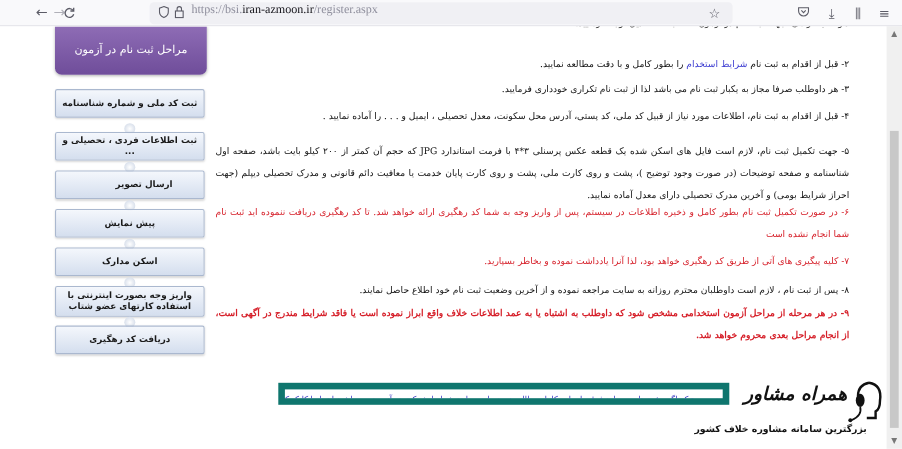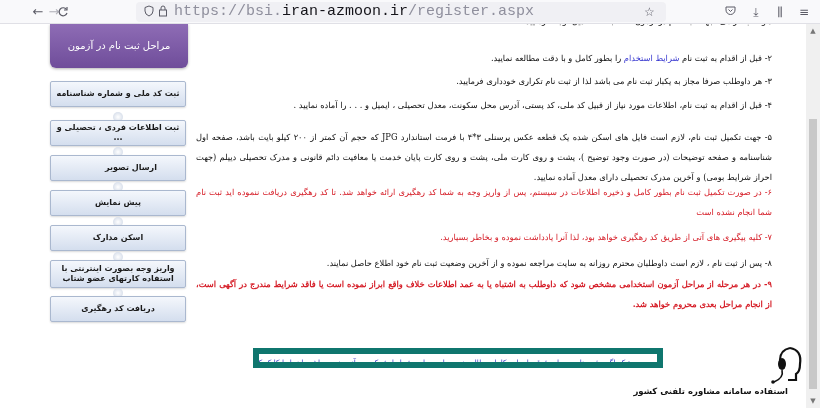--- a/index.html
+++ b/index.html
@@ -1,20 +1,20 @@
 <!DOCTYPE html>
 <html><head>
   <meta charset="utf-8">
   <style>
     * { box-sizing: border-box; margin: 0; padding: 0; }
     html, body { width: 820px; height: 408px; overflow: hidden; background: #fff; font-family: "DejaVu Sans", sans-serif; }
     .toolbar { position: absolute; left: 0; top: 0; width: 820px; height: 24px; background: #f9f9fb; border-bottom: 1px solid #e0e0e6; }
     .nav-btn { position: absolute; top: 4px; width: 16px; height: 16px; font-size: 13px; line-height: 16px; text-align: center; color: #5b5b66; }
     .urlbar { position: absolute; left: 136px; top: 2px; width: 530px; height: 20px; background: #f0f0f4; border-radius: 4px; }
-    .url-text { position: absolute; left: 38px; top: 1px; font-size: 15px; color: #8f8f9d; font-family: Liberation Mono, monospace; }
+    .url-text { position: absolute; left: 38px; top: 1px; font-size: 11px; color: #8f8f9d; font-family: Liberation Serif, serif; }
     .url-text b { color: #15141a; font-weight: normal; }
     .url-icon { position: absolute; top: 3px; font-size: 11px; color: #5b5b66; line-height: 14px; }
     .tb-icon { position: absolute; top: 4px; font-size: 12px; line-height: 16px; color: #5b5b66; text-align: center; width: 16px; }
     .content { position: absolute; left: 0; top: 24px; width: 806px; height: 384px; background: #fff; overflow: hidden; }
     .sidebar-title { position: absolute; left: 50px; top: 0; width: 138px; height: 44px; background: linear-gradient(#8e6cb5, #6f4d9a); border-radius: 0 0 6px 6px; color: #fff; font-family: "DejaVu Sans", sans-serif; font-size: 10px; text-align: center; line-height: 44px; direction: rtl; box-shadow: 0 1px 3px rgba(0,0,0,0.3); }
     .step { position: absolute; left: 50px; width: 136px; height: 26px; background: linear-gradient(#f4f7fc, #d4deee); border: 1px solid #aab8cf; border-radius: 2px; font-size: 8px; font-weight: bold; color: #1a1a1a; text-align: center; direction: rtl; display: flex; align-items: center; justify-content: center; line-height: 10px; box-shadow: 0 1px 2px rgba(0,0,0,0.15); }
     .connector { position: absolute; left: 113px; width: 10px; height: 10px; border-radius: 50%; background: radial-gradient(#fff, #c9d3e3); }
     .main-text { position: absolute; left: 196px; width: 576px; direction: rtl; text-align: right; font-family: "DejaVu Serif", serif; font-size: 8.3px; color: #111; }
     .para { position: absolute; right: 0; width: 576px; direction: rtl; text-align: right; white-space: nowrap; overflow: hidden; }
     .para.wrap { white-space: normal; text-align: justify; text-align-last: right; line-height: 20px; }
@@ -121,27 +121,28 @@
     <div class="para wrap red-bold" style="top:258px;">
       <span>۹</span><span>- در هر مرحله از مراحل آزمون استخدامی مشخص شود که داوطلب به اشتباه یا به عمد اطلاعات خلاف واقع ابراز نموده است یا فاقد شرایط مندرج در آگهی است، از انجام مراحل بعدی محروم خواهد شد.</span>
     </div>
   </div>
 
 </div>
 
 <div class="notice-box">در صورتیکه اگهی ثبت نام و موارد فوق را بطور کامل مطالعه نموده اید و واجد شرایط شرکت در آزمون می باشید اینجا را کلیک کنید</div>
 
 <div class="watermark">
+  <div class="wm-title">همراه مشاور</div>
   <svg class="wm-icon" viewBox="0 0 34 44">
     <path d="M20 4 Q32 6 30 20 Q30 28 26 30 L26 36 L18 36" fill="none" stroke="#111" stroke-width="2.2"></path>
     <path d="M20 4 Q10 6 10 16" fill="none" stroke="#111" stroke-width="2.2"></path>
     <ellipse cx="12" cy="20" rx="4" ry="6" fill="#111"></ellipse>
     <path d="M12 26 Q14 34 4 38" fill="none" stroke="#111" stroke-width="1.6"></path>
     <circle cx="3" cy="38" r="1.8" fill="#111"></circle>
   </svg>
-  <div class="wm-sub">استفاده سامانه مشاوره تلفنی کشور</div>
+  <div class="wm-sub">بزرگترین سامانه مشاوره خلاف کشور</div>
 </div>
 
 <div class="scrollbar">
   <div class="scroll-arrow" style="top:2px;">▲</div>
   <div class="scroll-thumb"></div>
   <div class="scroll-arrow" style="top:372px;">▼</div>
 </div>
 
 </body></html>

